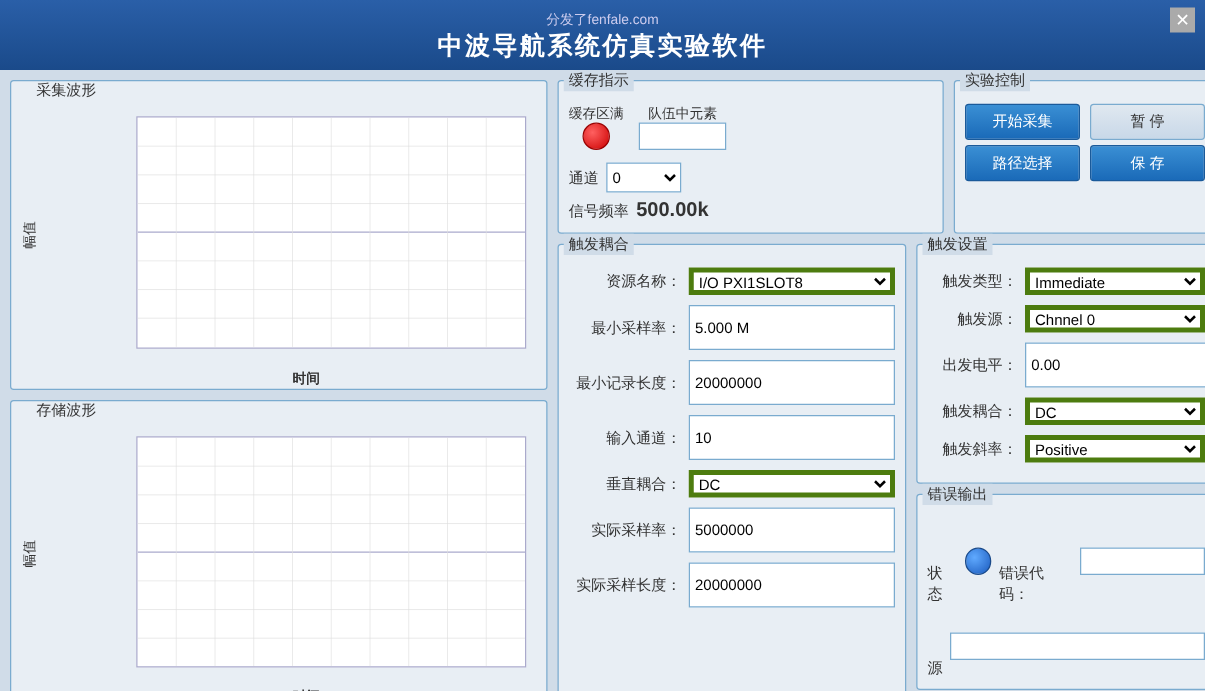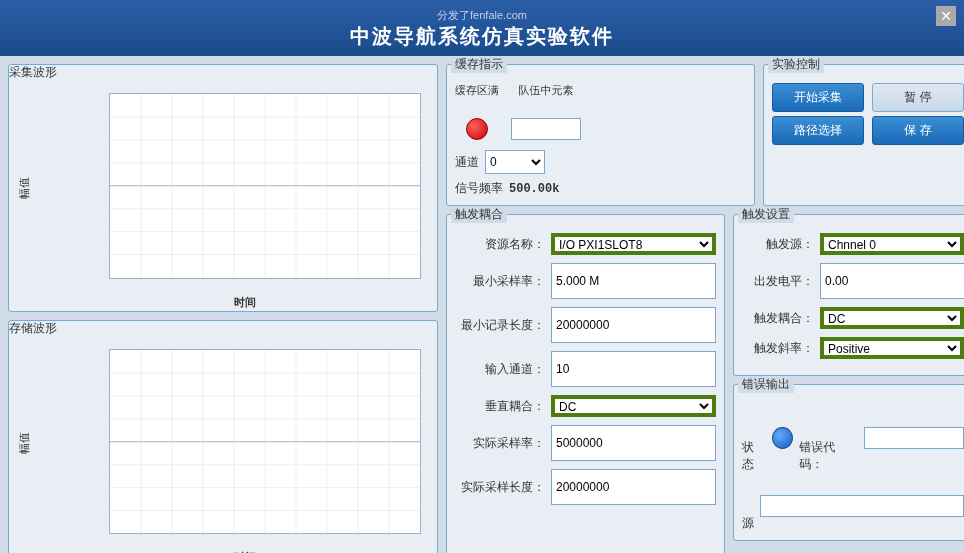--- a/index.html
+++ b/index.html
@@ -62,21 +62,21 @@
     .chart-panel {
       background: #e8eef4;
       border: 1.5px solid #7aabcf;
       border-radius: 3px;
       position: relative;
       flex: 1;
     }
     .chart-panel-title {
       position: absolute;
       top: -1px;
-      left: 0;
+      left: 20px;
       font-size: 12px;
       color: #333;
       background: transparent;
     }
     .chart-area {
       margin: 14px 8px 4px 48px;
       height: calc(100% - 28px);
       border: 1px solid #aac;
       background: #fff;
       position: relative;
@@ -131,21 +131,21 @@
     .buffer-row {
       display: flex;
       flex-direction: row;
       gap: 12px;
       align-items: flex-start;
     }
     .buffer-col {
       display: flex;
       flex-direction: column;
       align-items: center;
-      gap: 20px;
+      gap: 0;
     }
     .buffer-col label {
       font-size: 11px;
       color: #333;
     }
     .red-indicator {
       width: 22px;
       height: 22px;
       border-radius: 50%;
       background: radial-gradient(circle at 35% 35%, #ff6060, #cc0000);
@@ -180,24 +180,23 @@
       display: flex;
       flex-direction: row;
       align-items: center;
       gap: 6px;
     }
     .freq-label {
       font-size: 12px;
       color: #333;
     }
     .freq-value {
-      font-size: 12px;
+      font-size: 16px;
       color: #333;
       font-weight: bold;
-      font-family: Liberation Mono, monospace;
     }
     .experiment-box {
       width: 210px;
     }
     .btn-row {
       display: flex;
       flex-direction: row;
       gap: 8px;
       margin-bottom: 4px;
     }
@@ -461,20 +460,26 @@
           <input class="form-input" type="text" value="20000000" style="">
         </div>
       </div>
 
       <div style="display:flex;flex-direction:column;gap:8px;width:240px;">
 
         <div class="group-box trigger-box">
           <span class="group-box-title">触发设置</span>
 
           <div class="form-row">
+            <span class="trigger-label">触发类型：</span>
+            <select class="form-select">
+              <option>Immediate</option>
+            </select>
+          </div>
+          <div class="form-row">
             <span class="trigger-label">触发源：</span>
             <select class="form-select">
               <option>Chnnel 0</option>
             </select>
           </div>
           <div class="form-row">
             <span class="trigger-label">出发电平：</span>
             <input class="form-input" type="text" value="0.00" style="">
           </div>
           <div class="form-row">

